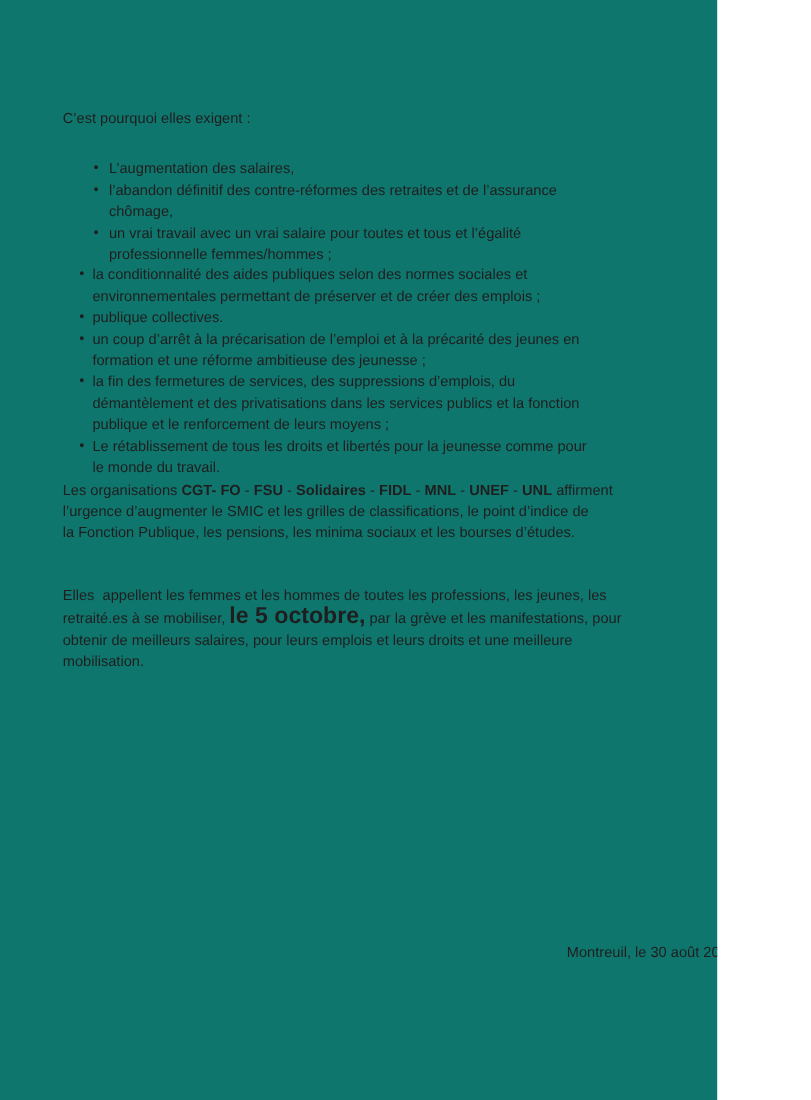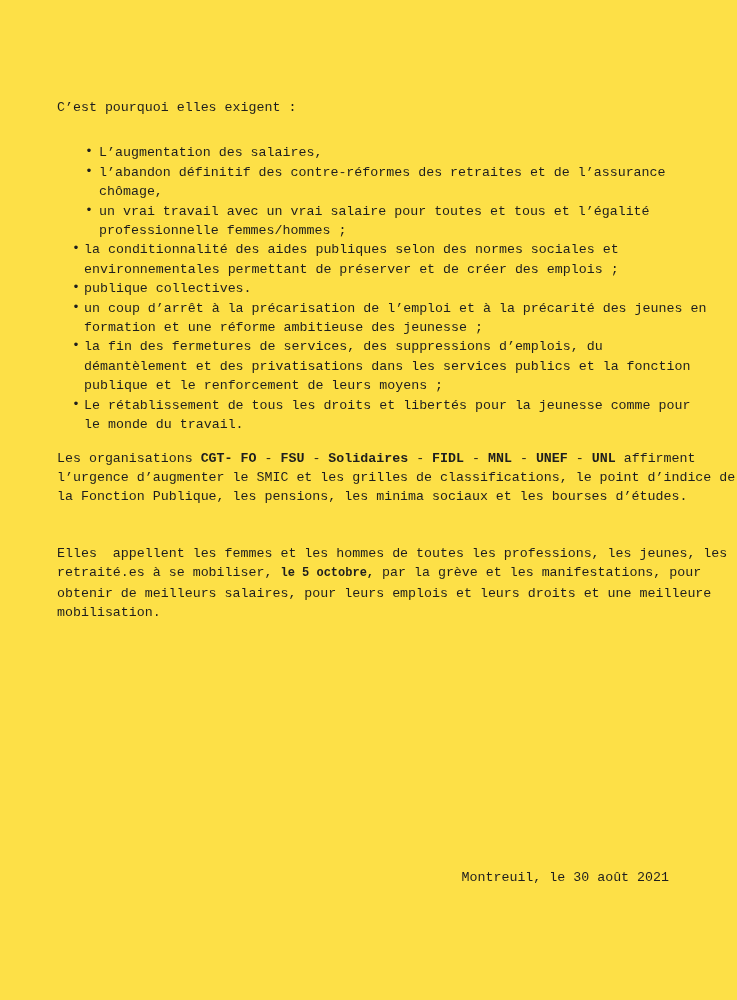--- a/index.html
+++ b/index.html
@@ -1,42 +1,42 @@
 <!DOCTYPE html>
 <html lang="fr"><head>
 <meta charset="utf-8">
 <style>
   html, body { margin: 0; padding: 0; background: #ffffff; }
   .page {
     position: relative;
-    width: 737px;
+    width: 652px;
     height: 1000px;
-    background: #fde047;
+    background: #0f766e;
     color: #1e1e1e;
-    font-family: Liberation Mono, monospace;
+    font-family: Liberation Sans, sans-serif;
     font-size: 13.3px;
     line-height: 19.4px;
     overflow: hidden;
   }
   .content {
     position: absolute;
     left: 57px;
     top: 98px;
     width: 612px;
   }
   .intro { margin: 0 0 26px 0; white-space: pre; }
   .bullet { position: relative; padding-left: 27px; }
   .bullet .dot { position: absolute; left: 15px; top: -1px; }
   .bullet.indent-1 { padding-left: 42px; }
   .bullet.indent-1 .dot { left: 28px; }
   .bullet-line, .line { white-space: pre; }
-  .para-org { margin-top: 14px; }
+  .para-org { margin-top: 1px; }
   .para-appel { margin-top: 37px; }
   .bold { font-weight: bold; }
-  .big { font-weight: bold; font-size: 12px; }
+  .big { font-weight: bold; font-size: 21px; }
   .dateline { margin-top: 246px; text-align: right; white-space: pre; }
 </style>
 </head>
 <body>
 
 <div class="page">
   <div class="content">
     <div class="intro">C’est pourquoi elles exigent :</div>
     <div>
         <div class="bullet indent-1">

